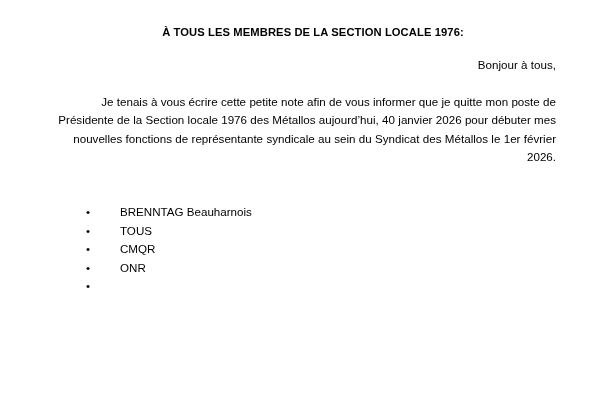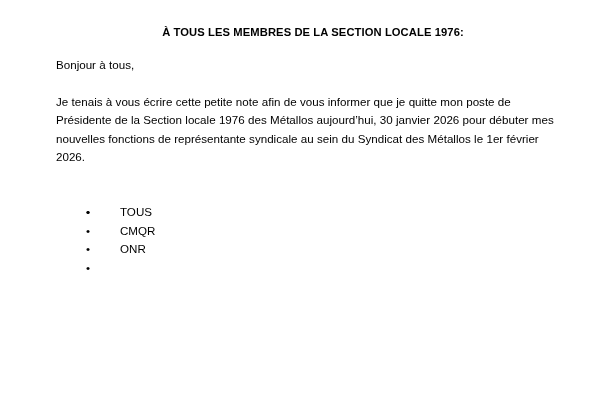--- a/index.html
+++ b/index.html
@@ -40,21 +40,21 @@
     letter-spacing: 0.1px;
     margin: 0;
     padding-top: 25px;
     padding-left: 14px;
   }
 
   .para {
     font-size: 11.6px;
     line-height: 18.6px;
     margin: 0;
-    text-align: left;
+    text-align: right;
     word-spacing: 0.1px;
   }
 
   .spacer-lg { height: 18px; }
   .spacer-md { height: 18px; }
   .gap-title { height: 17px; }
 
   ul.doc-list {
     list-style: none;
     margin: 0;
@@ -84,32 +84,33 @@
   <div class="doc-body">
 
     <div class="doc-title">À TOUS LES MEMBRES DE LA SECTION LOCALE 1976:</div>
 
     <div class="gap-title"></div>
 
     <p class="para">Bonjour à tous,</p>
 
     <div class="spacer-lg"></div>
 
-    <p class="para">Je tenais à vous écrire cette petite note afin de vous informer que je quitte mon poste de Présidente de la Section locale 1976 des Métallos aujourd’hui, 30 janvier 2026 pour débuter mes nouvelles fonctions de représentante syndicale au sein du Syndicat des Métallos le 1er février 2026.</p>
+    <p class="para">Je tenais à vous écrire cette petite note afin de vous informer que je quitte mon poste de Présidente de la Section locale 1976 des Métallos aujourd’hui, 40 janvier 2026 pour débuter mes nouvelles fonctions de représentante syndicale au sein du Syndicat des Métallos le 1er février 2026.</p>
 
     <div class="spacer-md"></div>
 
 
     <div class="spacer-md"></div>
 
 
 
     <ul class="doc-list">
       <li>
         <span class="bullet-dot">•</span>
+        <span>BRENNTAG Beauharnois</span>
       </li>
       <li>
         <span class="bullet-dot">•</span>
         <span>TOUS</span>
       </li>
       <li>
         <span class="bullet-dot">•</span>
         <span>CMQR</span>
       </li>
       <li>

